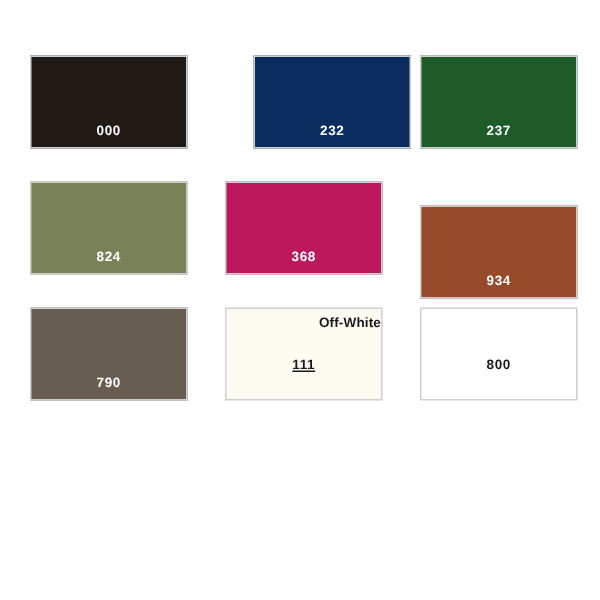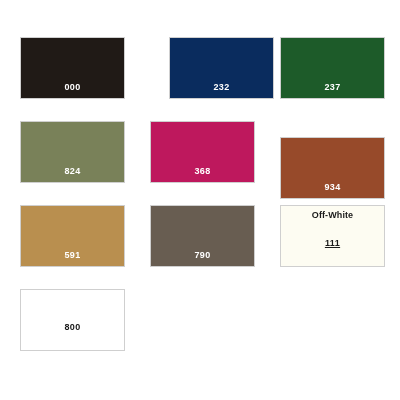--- a/index.html
+++ b/index.html
@@ -36,21 +36,21 @@
     height: 62px;
     border: 1px solid #cfcfcf;
     overflow: hidden;
   }
 
   .swatch-name {
     position: absolute;
     top: 4px;
     left: 0;
     right: 0;
-    text-align: center;
+    text-align: right;
     font-size: 9px;
     font-weight: bold;
     line-height: 11px;
     letter-spacing: 0.1px;
     color: #1a1a1a;
   }
 
   .swatch-code {
     position: absolute;
     bottom: 5px;
@@ -91,23 +91,20 @@
     </div>
     <div class="swatch" style="background: rgb(121, 129, 89); border-color: rgb(207, 207, 207);">
       <div class="swatch-code" style="color: rgb(255, 255, 255);">824</div>
     </div>
     <div class="swatch" style="background: #be185d; border-color: rgb(207, 207, 207);">
       <div class="swatch-code" style="color: rgb(255, 255, 255);">368</div>
     </div>
     <div class="swatch" style="background: rgb(151, 74, 42); border-color: rgb(207, 207, 207); margin-top: 16px;">
       <div class="swatch-code" style="color: rgb(255, 255, 255);">934</div>
     </div>
-    <div class="swatch" style="background: rgb(185, 143, 79); border-color: rgb(207, 207, 207);">
-      <div class="swatch-code" style="color: rgb(255, 255, 255);">591</div>
-    </div>
     <div class="swatch" style="background: rgb(104, 93, 81); border-color: rgb(207, 207, 207);">
       <div class="swatch-code" style="color: rgb(255, 255, 255);">790</div>
     </div>
     <div class="swatch light underline-code has-name" style="background: rgb(253, 252, 242); border-color: rgb(207, 207, 207);">
       <div class="swatch-name">Off-White</div>
       <div class="swatch-code" style="color: rgb(26, 26, 26);">111</div>
     </div>
     <div class="swatch light has-name" style="background: rgb(255, 255, 255); border-color: rgb(207, 207, 207);">
       <div class="swatch-code" style="color: rgb(26, 26, 26);">800</div>
     </div>

